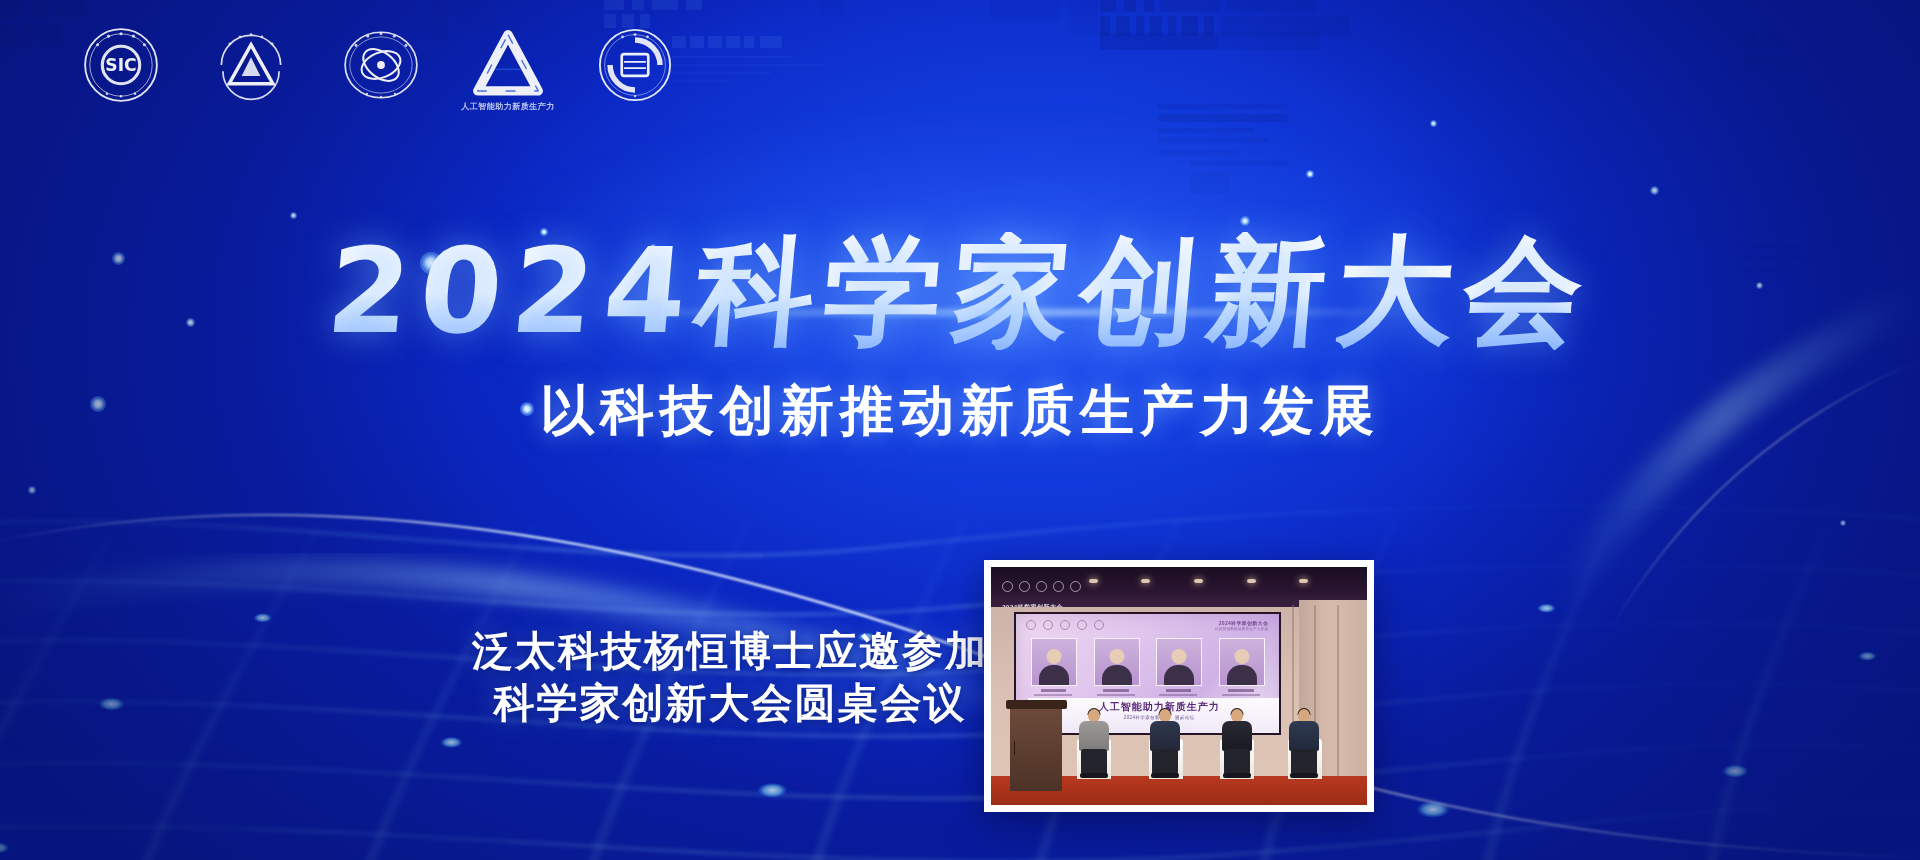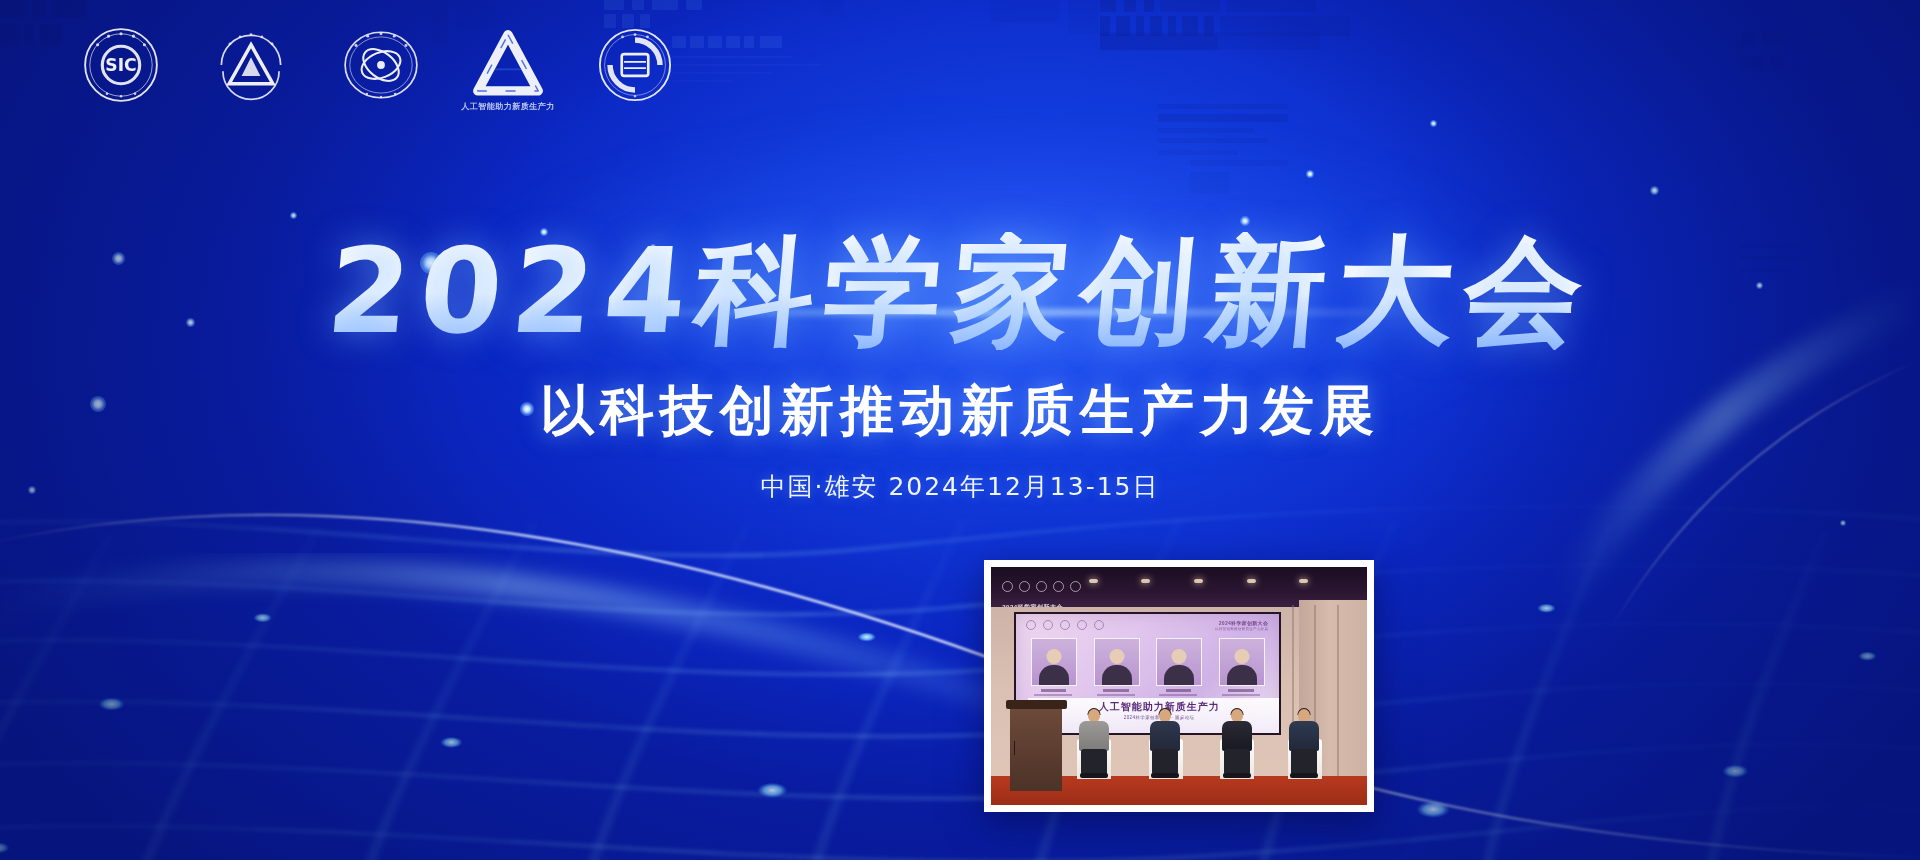--- a/index.html
+++ b/index.html
@@ -511,23 +511,26 @@
           <circle cx="50" cy="90" r="1.5"></circle>
         </g>
       </svg>
     </div>
 
   </div>
 
   <div class="title-wrap">
     <div class="main-title">2024科学家创新大会</div>
     <div class="sub-title">以科技创新推动新质生产力发展</div>
-    <div class="date-line">中国·雄安  2024年12月13-15日</div>
-  </div>
-
+  </div>
+
+  <div class="headline">
+    <div class="ln">泛太科技杨恒博士应邀参加</div>
+    <div class="ln">科学家创新大会圆桌会议</div>
+  </div>
 
   <div class="photo">
     <div class="photo-inner">
 
       <div class="ph-ceiling"></div>
       <div class="ph-downlight" style="left:26%;"></div>
       <div class="ph-downlight" style="left:40%;"></div>
       <div class="ph-downlight" style="left:54%;"></div>
       <div class="ph-downlight" style="left:68%;"></div>
       <div class="ph-downlight" style="left:82%;"></div>

